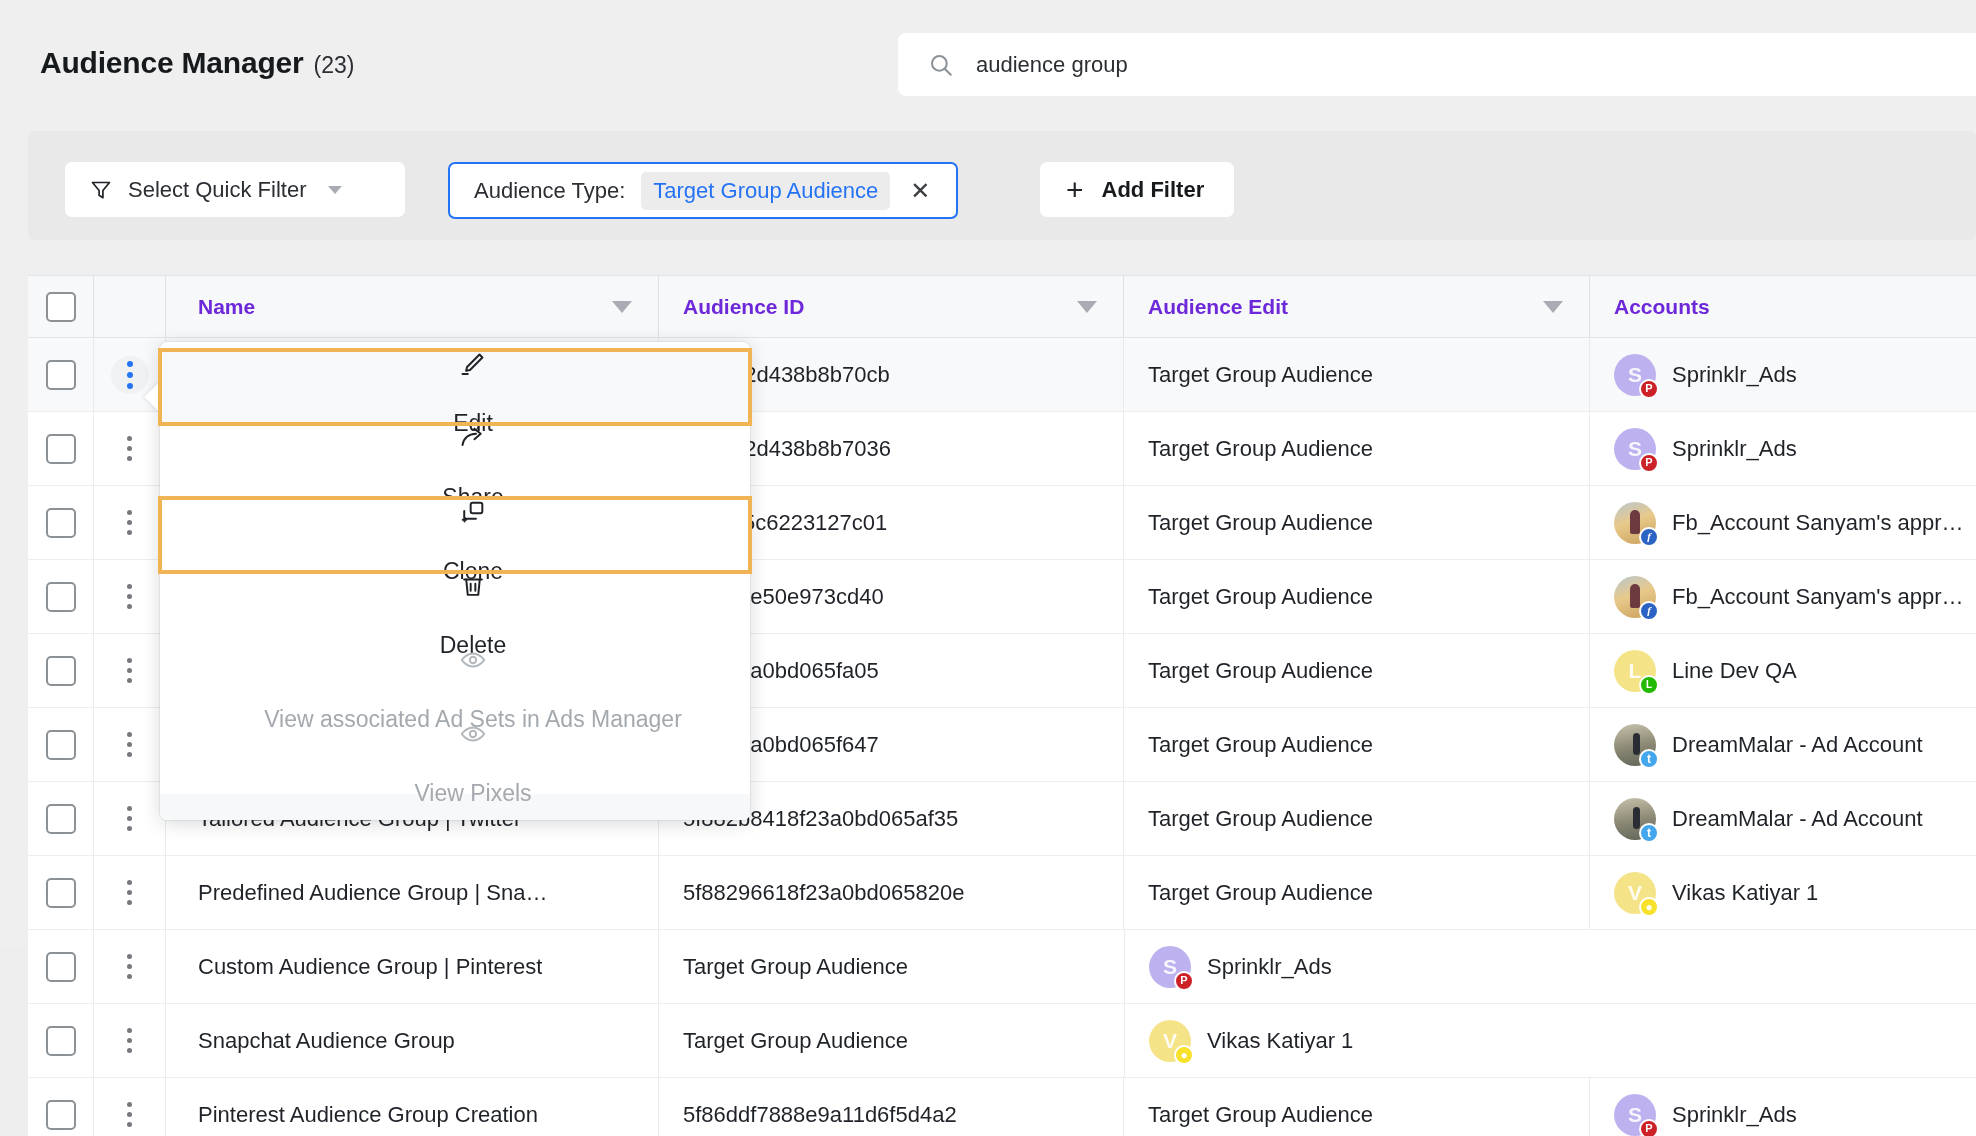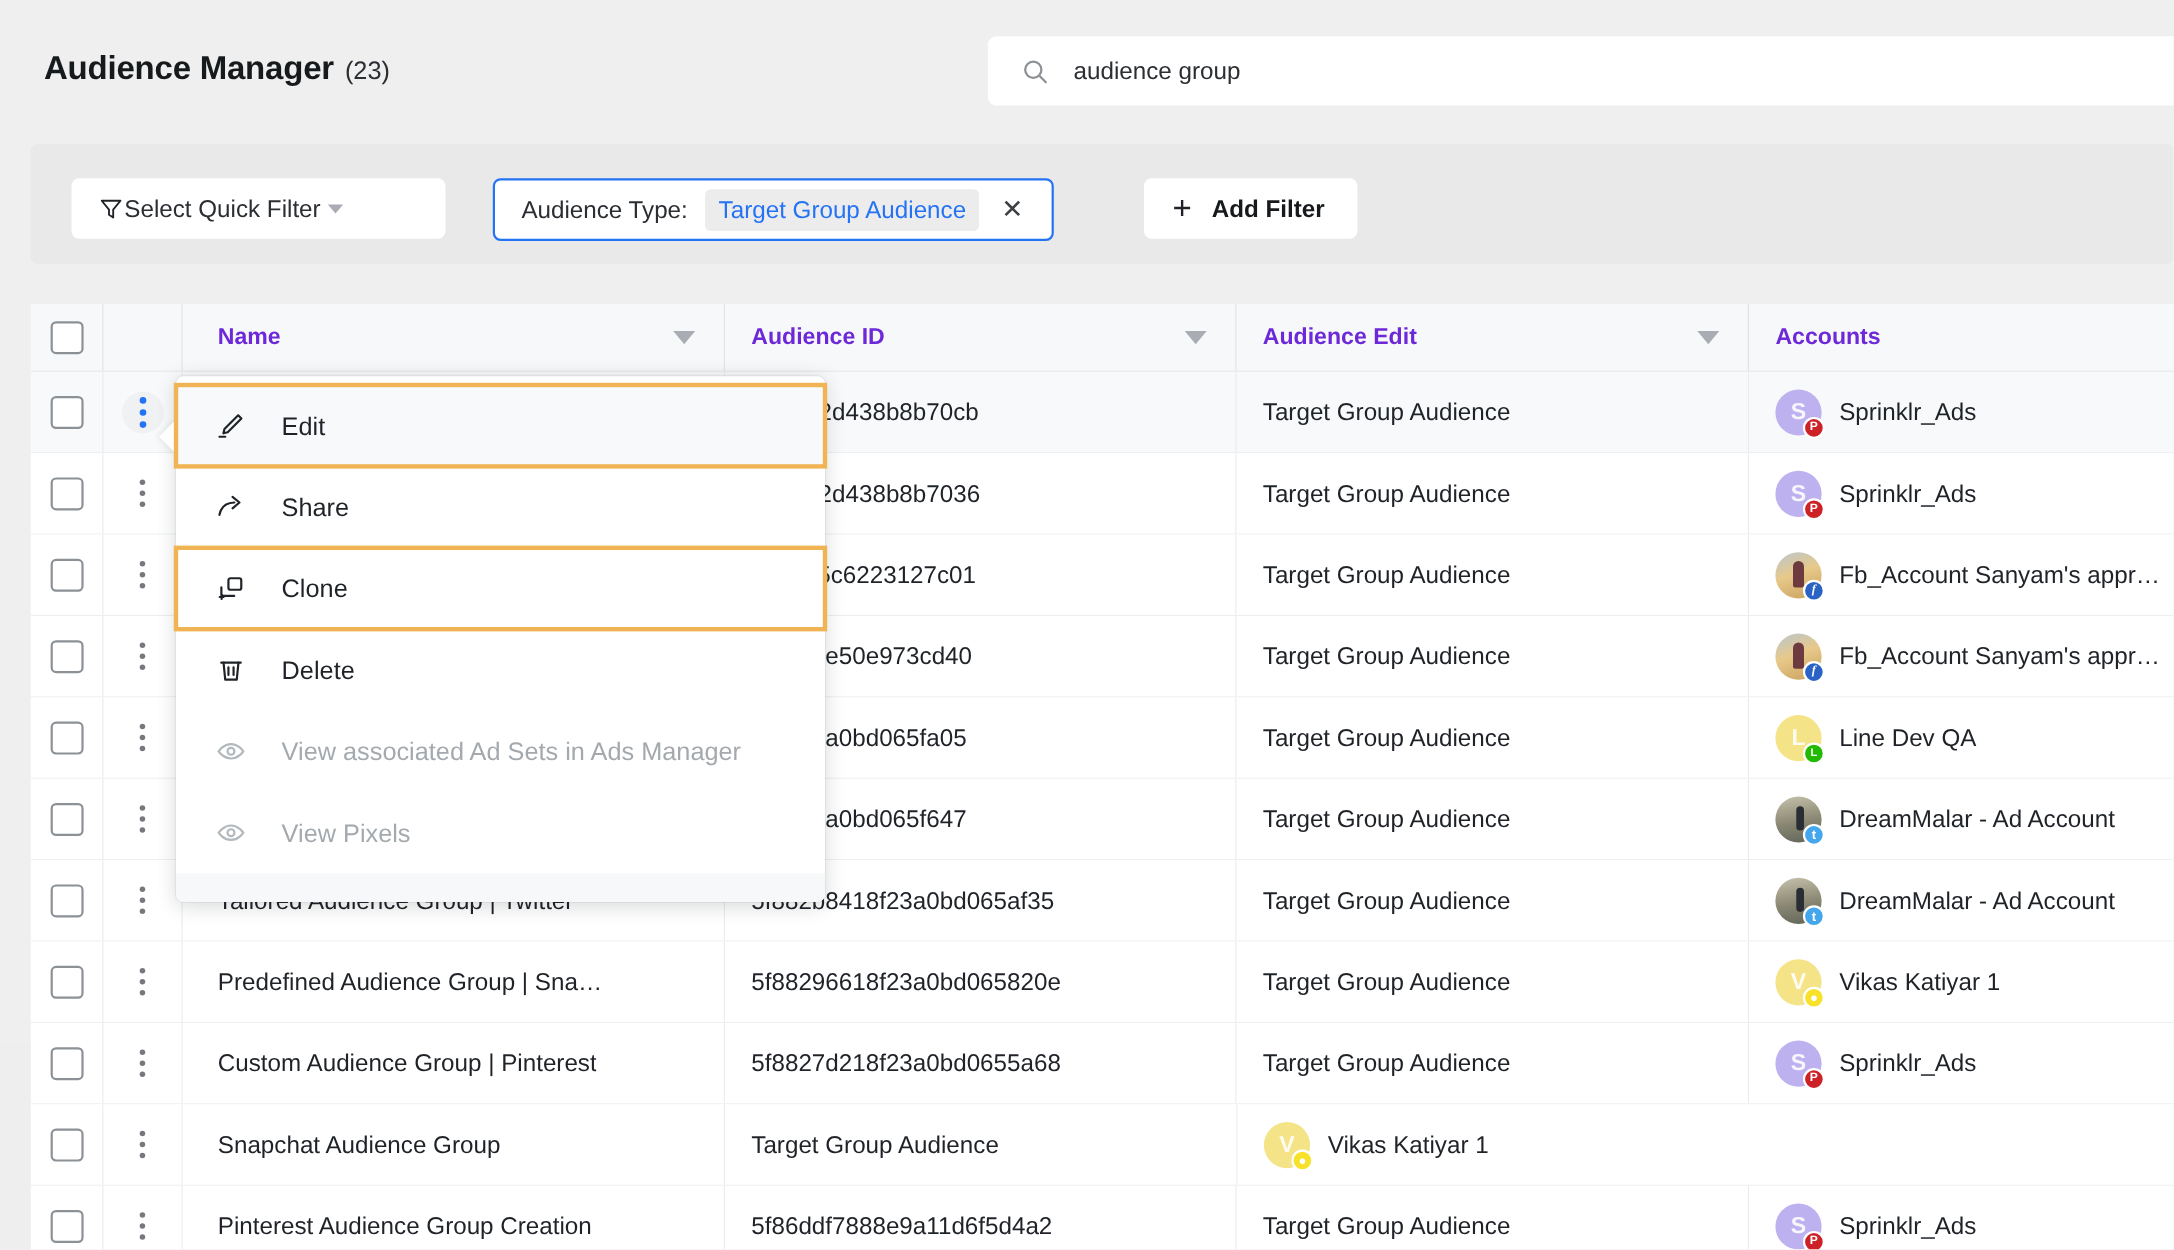--- a/index.html
+++ b/index.html
@@ -41,21 +41,21 @@
   
   .filter-bar {
     position: absolute; left: 28px; top: 131px;
     width: 1948px; height: 109px;
     background: #e9e9e9; border-radius: 6px;
   }
   .qf-btn {
     position: absolute; left: 37px; top: 31px;
     height: 55px; min-width: 340px;
     background: #fff; border-radius: 7px;
-    display: flex; align-items: center; gap: 0; padding: 0 20px 0 24px;
+    display: flex; align-items: center; gap: 15px; padding: 0 20px 0 24px;
     cursor: pointer; border: none;
   }
   .qf-label { font-size: 22px; color: #2b2e32; }
   .caret-sm {
     width: 0; height: 0; border-left: 7px solid transparent;
     border-right: 7px solid transparent; border-top: 8px solid #a9adb3;
     margin-left: 6px;
   }
   .filter-chip {
     position: absolute; left: 420px; top: 31px;
@@ -159,21 +159,21 @@
     box-shadow: 0 3px 18px rgba(20,24,30,0.17), 0 0 0 1px rgba(20,24,30,0.05);
     padding: 8px 0 0 0; z-index: 50;
   }
   .ctx-arrow {
     position: absolute; left: -11px; top: 44px; width: 22px; height: 22px;
     background: #fff; transform: rotate(45deg);
     box-shadow: -2px 2px 4px rgba(20,24,30,0.05);
   }
   .ctx-item {
     position: relative; display: flex; align-items: center;
-    height: 74px; padding-left: 36px; gap: 32px; cursor: pointer; background: transparent;
+    height: 74px; padding-left: 36px; gap: 32px; cursor: pointer; background: transparent; flex-direction: column;
   }
   .ctx-item.highlight { outline: 4px solid #f0b455; outline-offset: -2px; z-index: 2; background:#fff; }
   .ctx-item.first-hl { background: #f8f9fa; }
   .ctx-item.disabled { cursor: default; }
   .ctx-label { font-size: 23px; color: #1f2328; }
   .ctx-item.disabled .ctx-label { color: #a4a9ae; }
   .ctx-icon { width: 28px; height: 28px; flex: none; display: flex;
               align-items: center; justify-content: center; }
   .ctx-footer { height: 26px; background: #f7f8f9; border-radius: 0 0 7px 7px; }
 
@@ -480,23 +480,20 @@
           <div class="c-kebab">
             <span class="kebab">
               <i></i>
               <i></i>
               <i></i>
             </span>
           </div>
           <div class="c-name">
             <span class="cell-text">Custom Audience Group | Pinterest</span>
           </div>
-          <div class="c-id">
-            <span class="cell-id">5f8827d218f23a0bd0655a68</span>
-          </div>
           <div class="c-type">
             <span class="cell-text">Target Group Audience</span>
           </div>
           <div class="c-acct">
             <span class="avatar" style="background:#bdb1ef">
               <span class="letter">S</span>
               <span class="badge pinterest">P</span>
             </span>
             <span class="acct-name">Sprinklr_Ads</span>
           </div>

